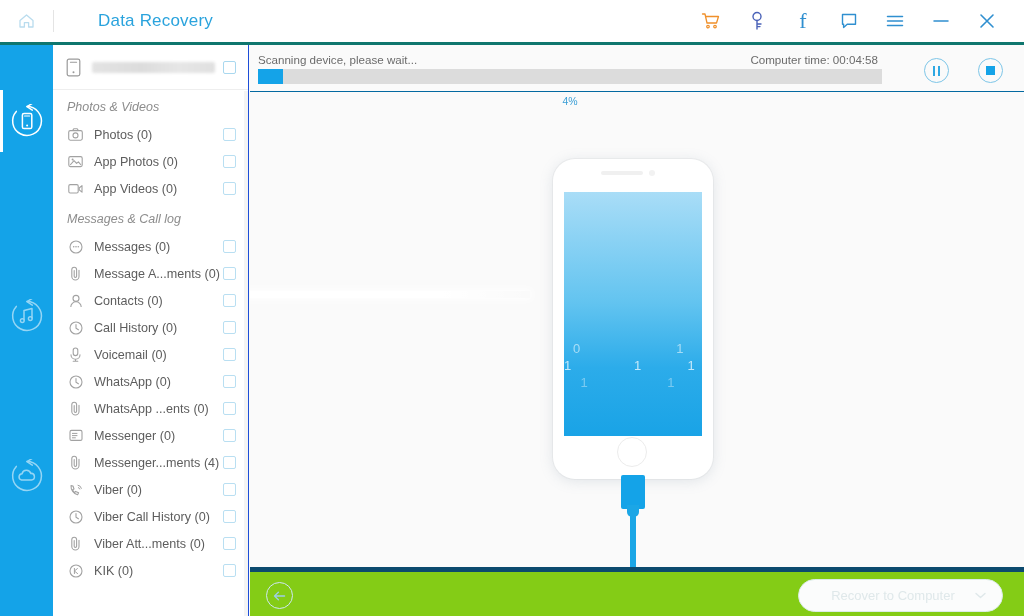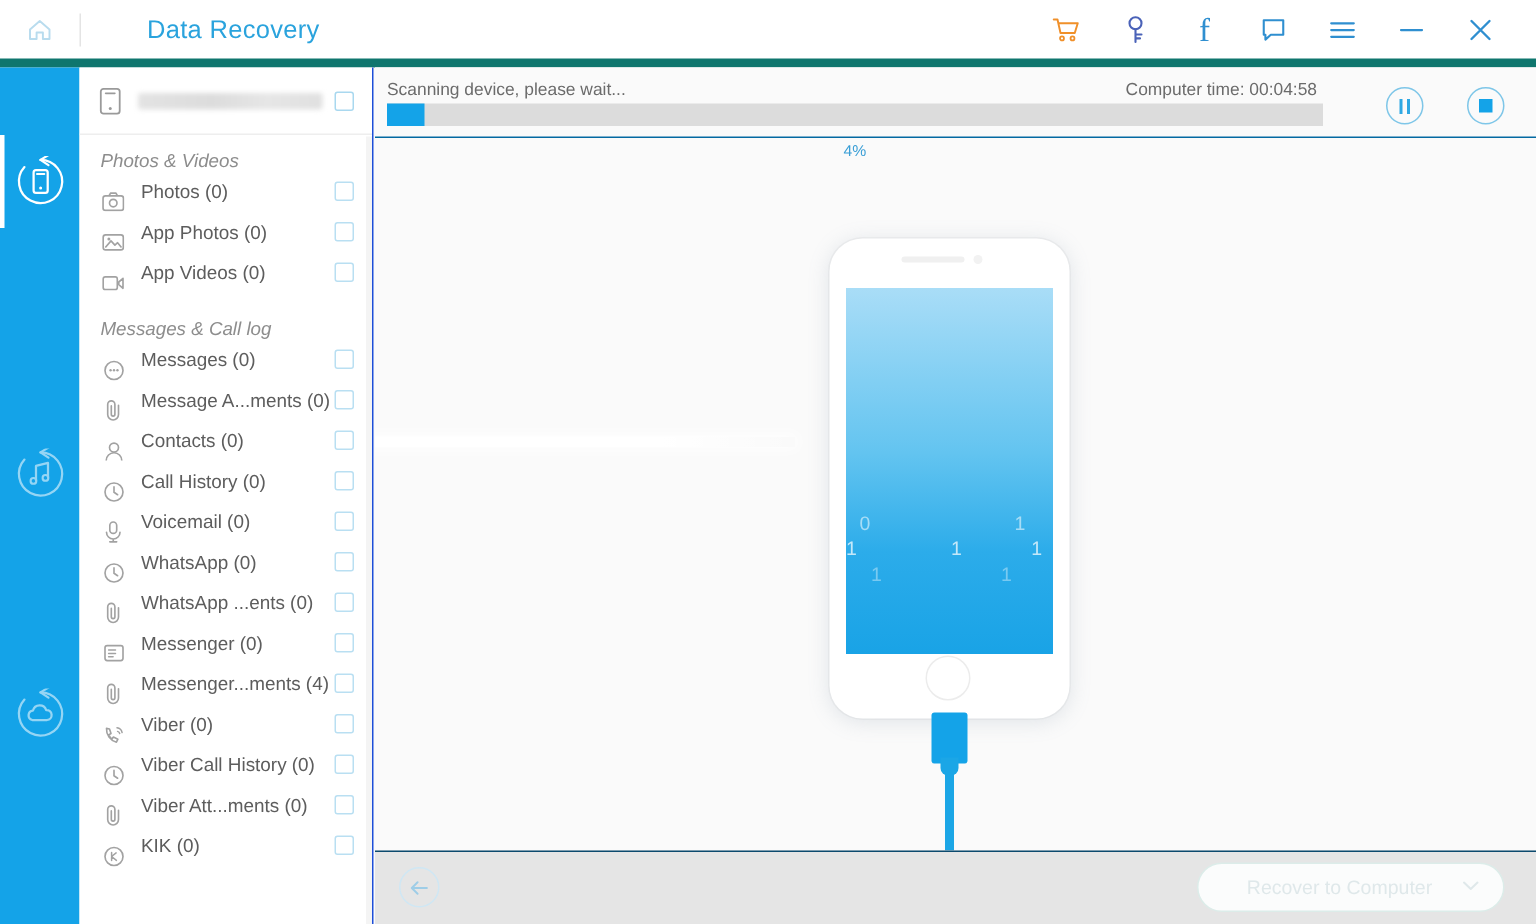--- a/index.html
+++ b/index.html
@@ -13,21 +13,21 @@
     position: relative;
     width: 1024px; height: 616px;
     background: #fafafa;
   }
 
   
   .titlebar {
     position: absolute; top: 0; left: 0;
     width: 1024px; height: 45px;
     background: #ffffff;
-    border-bottom: 6px solid #0f766e;
+    border-bottom: 3px solid #0f766e;
     display: flex; align-items: center;
   }
   .home-cell {
     width: 53px; height: 45px;
     display: flex; align-items: center; justify-content: center;
   }
   .divider-v {
     width: 1px; height: 22px; background: #e4e4e4;
   }
   .app-title {
@@ -86,21 +86,21 @@
     border-radius: 2px;
     background: linear-gradient(90deg,#e3e3e3,#dcdcdc 40%,#e6e6e6 70%,#e0e0e0);
     filter: blur(1.6px);
   }
   .group-head {
     font-size: 12.5px; font-style: italic; color: #8d8d8d;
     padding: 10px 0 7px 14px;
     white-space: nowrap;
   }
   .cat-row {
-    height: 27px; display: flex; 
+    height: 27px; display: flex; align-items: center;
     padding: 0 12px 0 14px;
     cursor: pointer;
   }
   .cat-icon {
     width: 17px; display: flex; align-items: center; justify-content: center;
     flex: 0 0 17px;
   }
   .cat-label {
     margin-left: 10px;
     font-size: 12.6px; color: #5d5d5d;
@@ -235,22 +235,22 @@
     position: absolute; left: 377px; top: 413px;
     width: 12px; height: 12px;
     background: #1ba6e6;
     border-radius: 0 0 5px 5px;
   }
 
   
   .footer {
     position: relative;
     height: 49px;
-    border-top: 1px solid #0c4a6e;
-    background: #e5e5e5;
+    border-top: 5px solid #0c4a6e;
+    background: #84cc16;
   }
   .back-btn {
     position: absolute; left: 16px; top: 10px;
     width: 27px; height: 27px; border-radius: 50%;
     border: 1px solid #cfe7f4;
     display: flex; align-items: center; justify-content: center;
     color: #9ecde7; font-size: 14px;
     cursor: pointer;
   }
   .recover-btn {

